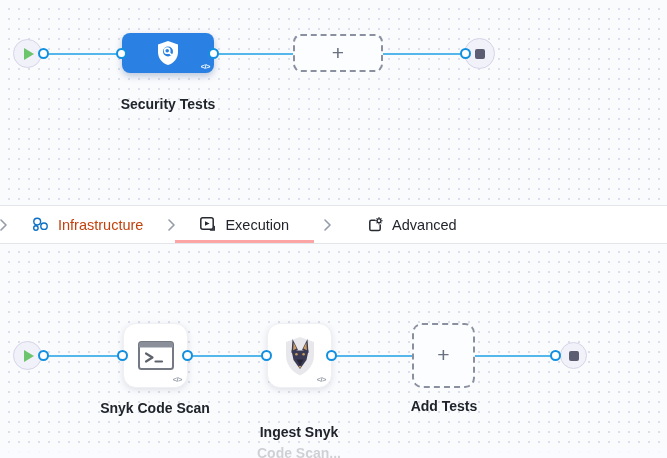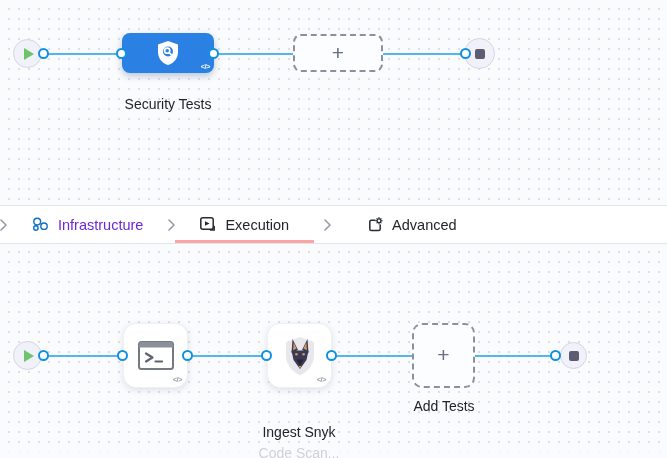--- a/index.html
+++ b/index.html
@@ -41,30 +41,30 @@
           display:flex; align-items:center; justify-content:center;
           box-shadow:0 2px 6px rgba(40,55,90,0.13); cursor:pointer; }
   .step-node .code-badge { color:#9aa0ab; right:5px; bottom:3px; }
 
   .add-box { position:absolute; border:2px dashed #8b90a0; background:#fcfdfe;
           display:flex; align-items:center; justify-content:center; z-index:2; cursor:pointer; }
   .add-stage-box { left:293px; top:34px; width:90px; height:38px; border-radius:8px; }
   .add-step-box { left:412px; top:323px; width:63px; height:65px; border-radius:10px; }
   .plus-glyph { font-size:21px; font-weight:300; color:#697080; line-height:1; margin-top:-2px; }
 
-  .node-label { position:absolute; text-align:center; font-size:14px; color:#20242b; line-height:21px; }
+  .node-label { position:absolute; text-align:center; font-size:14px; color:#20242b; line-height:21px;font-weight:bold; }
 
   
   .tabbar { position:absolute; left:0; top:205px; width:667px; height:38px;
           background:#ffffff; border-top:1px solid #e2e5ea;
           box-shadow:0 1px 0 #e2e5ea; display:flex; align-items:stretch; z-index:5; }
   .tab { display:flex; align-items:center; gap:9px; padding:0 25px; cursor:pointer;
           font-size:14.5px; font-weight:500; color:#22262c; }
   .tab.active { border-bottom:3px solid #fca5a5; padding-top:3px; }
-  .tab.blue { color:#6d28d9; }
+  .tab.blue { color:#c2410c; }
   .tab-advanced { padding-left:36px; }
   .tab-sep { align-self:center; margin:0; display:flex; }
   .tab-sep.shift { margin-left:10px; }
 </style>
 </head>
 <body>
 
 <div class="page">
 
   <div class="canvas canvas-top">
@@ -204,18 +204,19 @@
 
     <div class="add-box add-step-box" style="top:80px;">
       <span class="plus-glyph">+</span>
     </div>
 
     <div class="port" style="left:550px; top:107px;"></div>
     <div class="terminal-circle" style="left:560px; top:99px; width:27px; height:27px;">
       <div class="stop-sq"></div>
     </div>
 
+    <div class="node-label" style="left:95px; top:155px; width:120px;">Snyk Code Scan</div>
     <div class="node-label" style="left:249px; top:155px; width:100px;margin-top:24px;">Ingest Snyk Code Scan...</div>
     <div class="node-label" style="left:394px; top:153px; width:100px;">Add Tests</div>
   </div>
 
   <div class="bottom-strip"></div>
 </div>
 
 </body></html>

